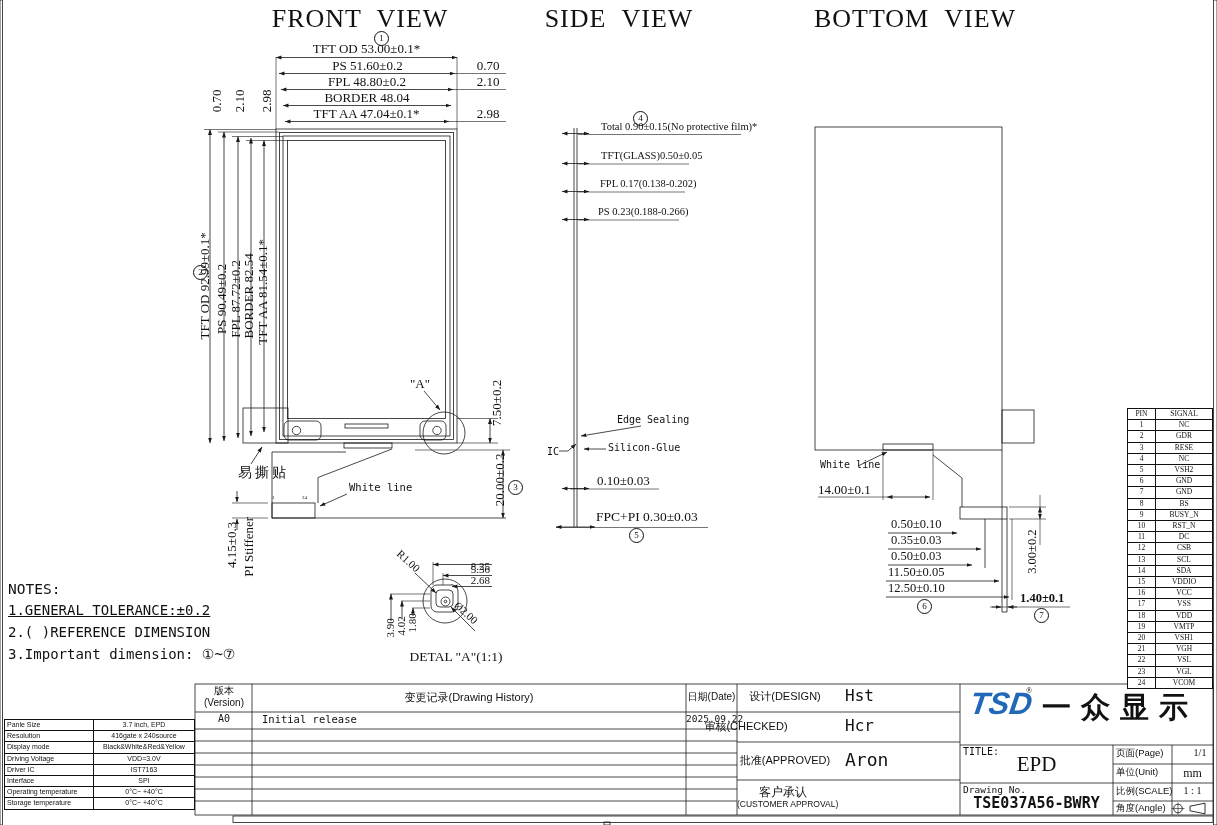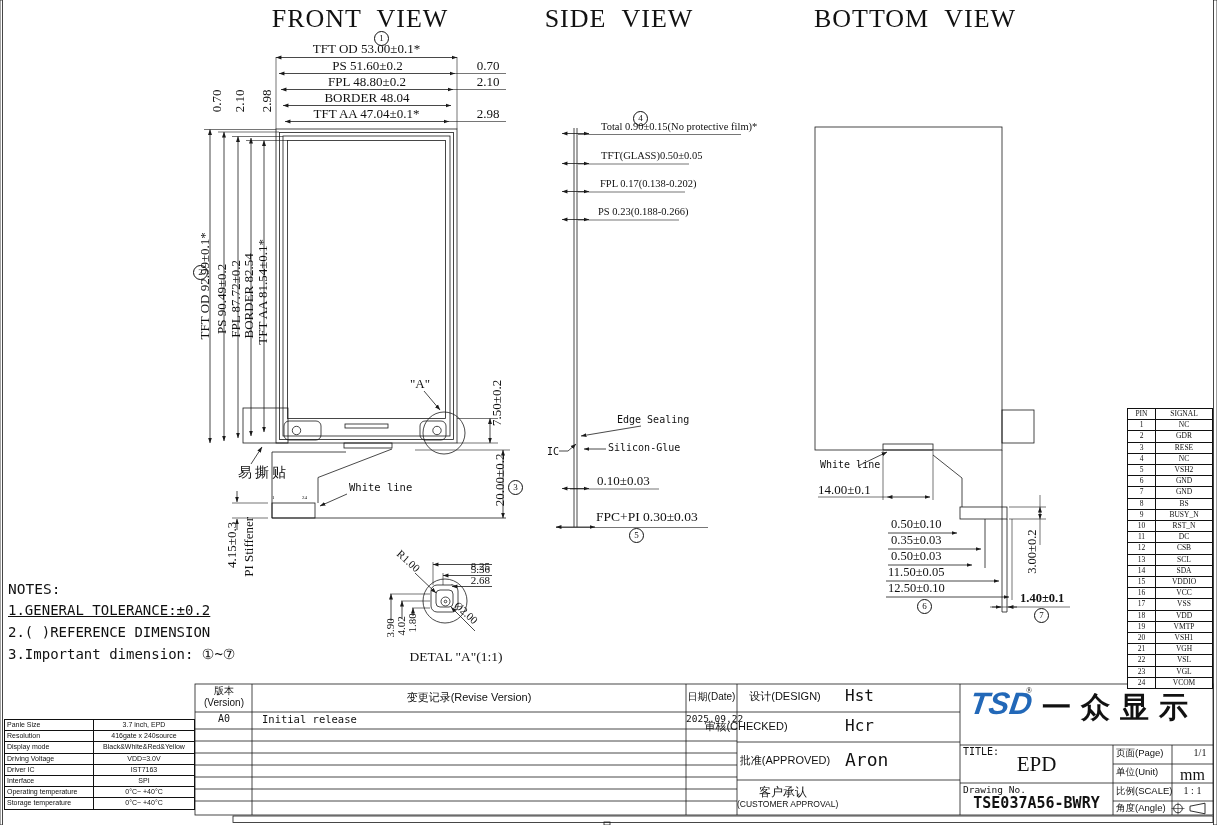--- a/index.html
+++ b/index.html
@@ -367,21 +367,21 @@
         </tr>
         <tr>
           <td class="sl">Storage temperature</td>
           <td class="sv">0°C~ +40°C</td>
         </tr>
       </tbody>
     </table>
 
 <div class="lbl c sans" style="left:196px;top:686px;width:56px;font-size:10px;">版本</div>
 <div class="lbl c sans" style="left:196px;top:698px;width:56px;font-size:10px;">(Version)</div>
-<div class="lbl c sans" style="left:253px;top:692px;width:432px;font-size:11px;">变更记录(Revise Version)</div>
+<div class="lbl c sans" style="left:253px;top:692px;width:432px;font-size:11px;">变更记录(Drawing History)</div>
 <div class="lbl c sans" style="left:686px;top:692px;width:51px;font-size:10px;">日期(Date)</div>
 <div class="lbl c m" style="left:196px;top:714px;width:56px;font-size:10px;">A0</div>
 <div class="lbl m" style="left:262px;top:714px;font-size:10.5px;">Initial release</div>
 <div class="lbl c m" style="left:686px;top:714px;width:51px;font-size:9.5px;">2025.09.22</div>
 
 <div class="lbl c sans" style="left:741px;top:691px;width:88px;font-size:11px;">设计(DESIGN)</div>
 <div class="lbl m" style="left:845px;top:688px;font-size:16px;">Hst</div>
 <div class="lbl c sans" style="left:702px;top:721px;width:88px;font-size:11px;">审核(CHECKED)</div>
 <div class="lbl m" style="left:845px;top:718px;font-size:16px;">Hcr</div>
 <div class="lbl c sans" style="left:739px;top:755px;width:92px;font-size:11px;">批准(APPROVED)</div>
@@ -392,21 +392,21 @@
 <div class="lbl sans" style="left: 970px; top: 688px; font-size: 31px; font-weight: 800; font-style: italic; transform: skewX(-8deg); color: rgb(34, 104, 184);">TSD</div>
 <div class="lbl" style="left:1026px;top:687px;font-size:8px;">®</div>
 <div class="lbl sans" style="left:1042px;top:692px;font-size:29px;font-weight:700;letter-spacing:10px;">一众显示</div>
 <div class="lbl m" style="left:963px;top:747px;font-size:10px;">TITLE:</div>
 <div class="lbl c" style="left:960px;top:753px;width:153px;font-size:21px;">EPD</div>
 <div class="lbl m" style="left:963px;top:785px;font-size:9.5px;">Drawing No.</div>
 <div class="lbl c m" style="left:960px;top:796px;width:153px;font-size:15px;font-weight:600;">TSE037A56-BWRY</div>
 <div class="lbl sans" style="left:1116px;top:748px;font-size:9.5px;">页面(Page)</div>
 <div class="lbl c" style="left:1172px;top:748px;width:56px;font-size:10px;">1/1</div>
 <div class="lbl sans" style="left:1116px;top:767px;font-size:9.5px;">单位(Unit)</div>
-<div class="lbl c" style="left:1172px;top:767px;width:41px;font-size:16px;">mm</div>
+<div class="lbl c" style="left:1172px;top:767px;width:41px;font-size:12px;">mm</div>
 <div class="lbl sans" style="left:1116px;top:786px;font-size:9.5px;">比例(SCALE)</div>
 <div class="lbl c" style="left:1172px;top:786px;width:41px;font-size:10px;">1 : 1</div>
 <div class="lbl sans" style="left:1116px;top:803px;font-size:9.5px;">角度(Angle)</div>
 <svg style="position:absolute;left:1170px;top:802px;" width="43" height="13" viewBox="0 0 43 13">
   <g stroke="#1a1a1a" fill="none" stroke-width="0.9">
     <circle cx="8" cy="6.5" r="4.3"></circle>
     <path d="M1.5,6.5 H14.5 M8,0.5 V12.5" stroke-width="0.6"></path>
     <path d="M20,4.2 L35,1.2 V11.8 L20,8.8 Z"></path>
   </g>
 </svg>

